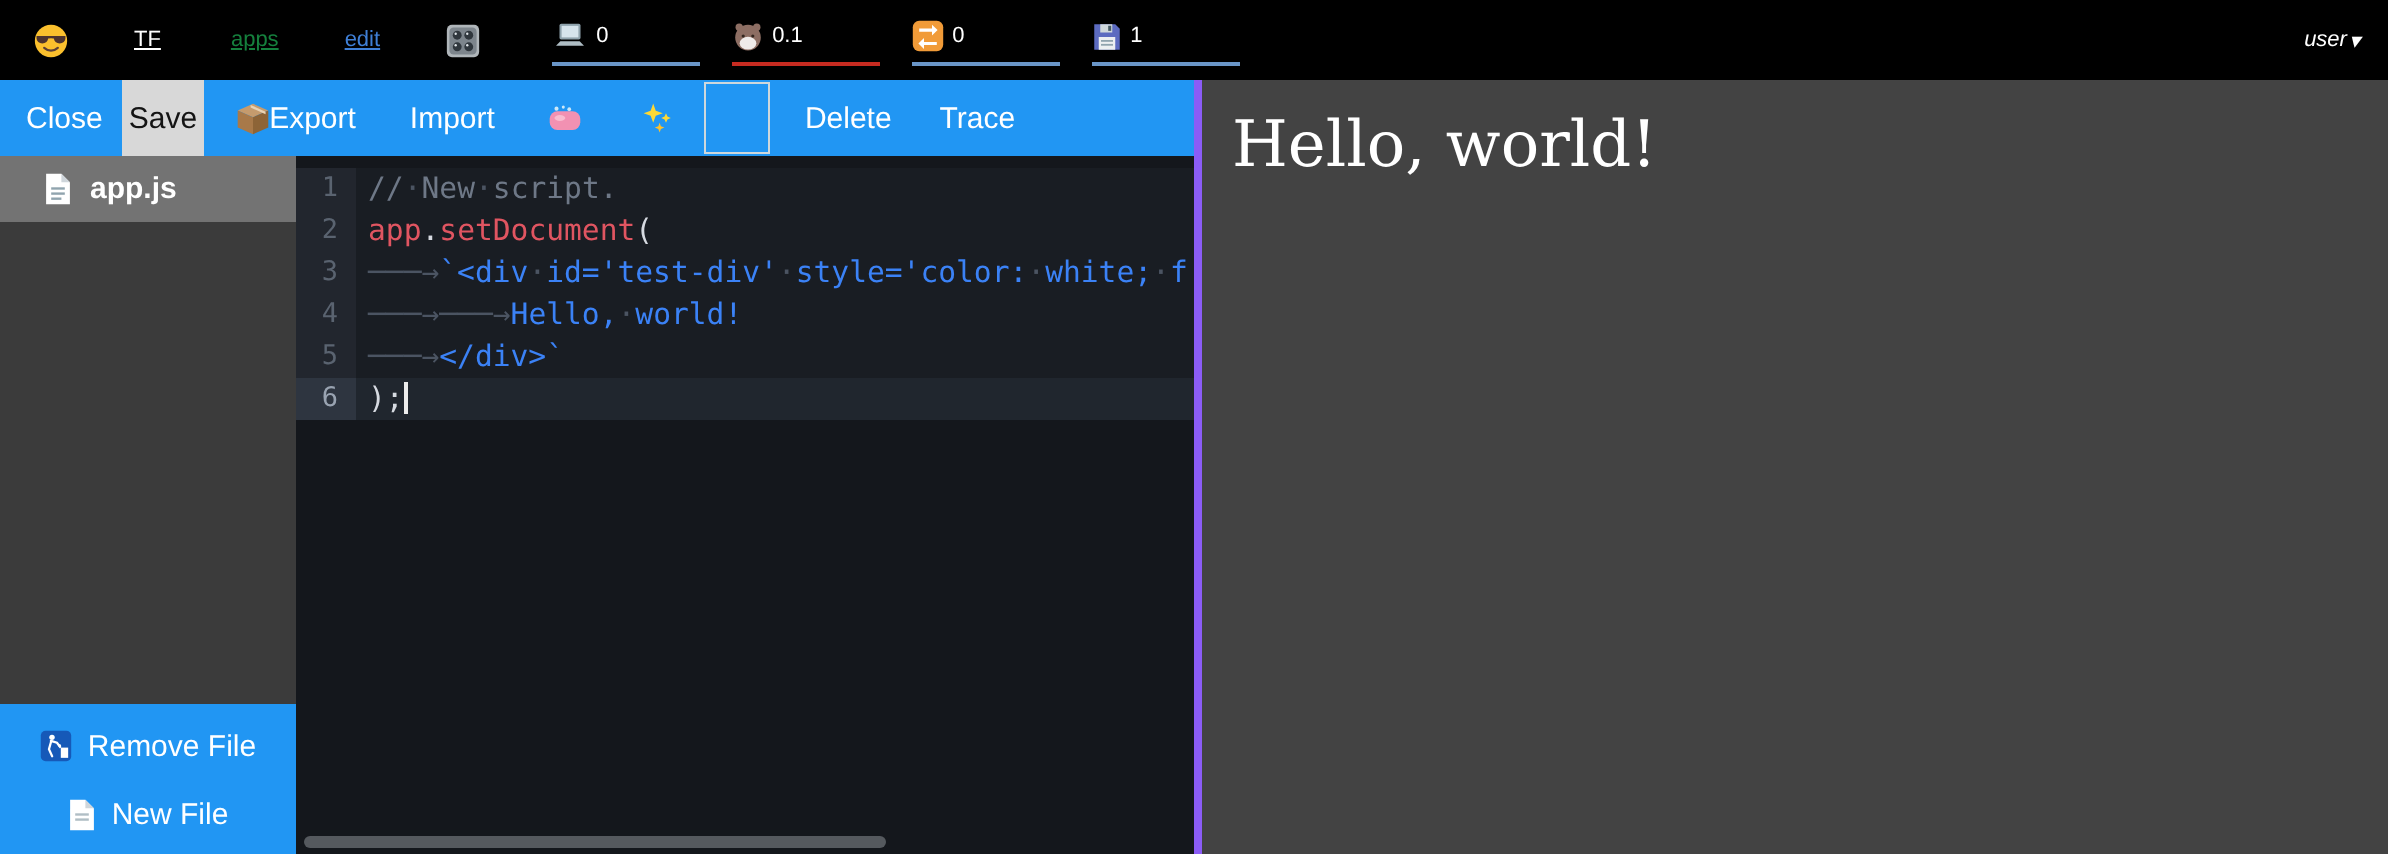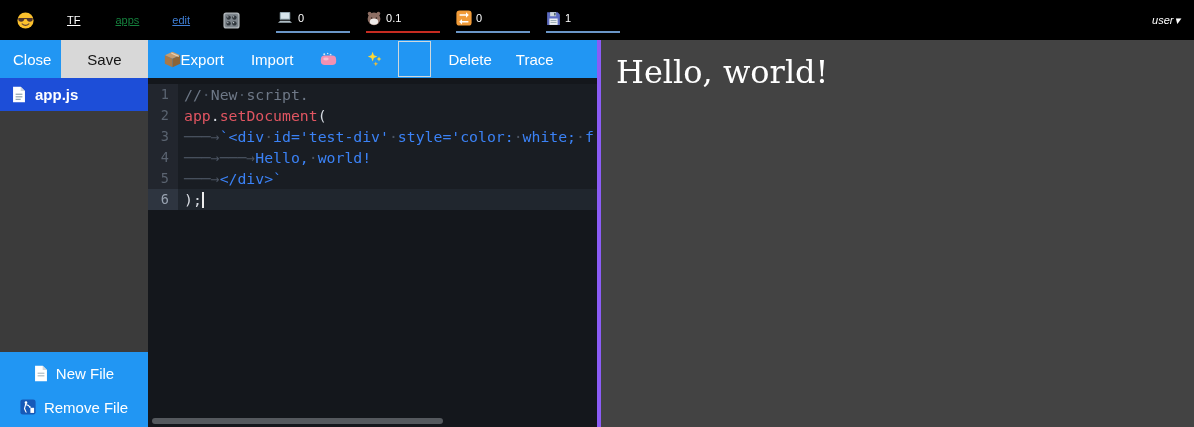--- a/index.html
+++ b/index.html
@@ -22,36 +22,36 @@
   .usermenu { margin-left:auto; margin-right:14px; display:flex; align-items:flex-start; gap:1px; cursor:pointer;font-style:italic; }
 
   
   .main { display:flex; height:387px; }
   .left { width:597px; display:flex; flex-direction:column; }
 
   
   .toolbar { height:38px; background:#2196f3; display:flex; align-items:center; color:#fff; font-size:15px; flex:0 0 38px; }
   .tbtn { cursor:pointer; }
   .tbtn.close { margin-left:13px; }
-  .save-btn { margin-left:10px; height:38px; padding:0 26px; background:#d8d8d8; color:#141414;
+  .save-btn { margin-left:10px; height:38px; padding:0 3px; background:#d8d8d8; color:#141414;
               border:none; font-size:15px; font-family:inherit; cursor:pointer; }
   .icon-btn { display:flex; align-items:center; cursor:pointer; }
   .ib-pkg { margin-left:16px; } .tbtn.export { } .tbtn.import { margin-left:27px; }
   .ib-soap { margin-left:27px; } .ib-spark { margin-left:30px; }
   .empty-box { margin-left:15px; width:33px; height:36px; border:1px solid #cfd8dc; background:transparent; cursor:pointer; }
   .tbtn.delete { margin-left:17px; } .tbtn.trace { margin-left:24px; }
 
   
   .left-body { flex:1; display:flex; background:#14171c; min-height:0; }
   .sidebar { width:148px; flex:0 0 148px; display:flex; flex-direction:column; background:#3b3b3b; }
   .sb-head { height:38px; flex:0 0 38px; background:#2196f3; color:#fff; display:flex;
              align-items:center; justify-content:center; position:relative; font-size:15px; }
   .sb-collapse { position:absolute; right:13px; top:8px; font-size:16px; cursor:pointer; }
-  .file-row { height:33px; flex:0 0 33px; background:#1d4ed8; color:#fff; font-weight:bold;
-              display:flex; align-items:center; gap:9px; padding-left:12px; font-size:15px; cursor:pointer; }
+  .file-row { height:33px; flex:0 0 33px; background:#737373; color:#fff; font-weight:bold;
+              display:flex; align-items:center; gap:9px; padding-left:22px; font-size:15px; cursor:pointer; }
   .sb-fill { flex:1; }
   .sb-actions { background:#2196f3; padding:7px 0 6px; display:flex; flex-direction:column; gap:6px; }
   .sb-action { height:28px; color:#fff; display:flex; align-items:center; justify-content:center;
                gap:8px; font-size:15px; cursor:pointer; }
 
   
   .editor { flex:1; position:relative; overflow:hidden; background:#14171c; padding-top:6px;
             font-family:"DejaVu Sans Mono", monospace; font-size:14.8px; line-height:21px; }
   .cm-line { display:flex; height:21px; white-space:pre; }
   .gut { flex:0 0 30px; width:30px; background:#22262e; color:#5a6370; text-align:right;
@@ -205,42 +205,42 @@
               <rect x="4" y="12" width="8" height="1.4" fill="#90a4ae"></rect>
               <rect x="4" y="15" width="6" height="1.4" fill="#90a4ae"></rect>
             </svg>
           </span>
           <span>app.js</span>
         </div>
         <div class="sb-fill"></div>
         <div class="sb-actions">
           <div class="sb-action">
             <span>
-              <svg viewBox="0 0 16 20" width="14" height="17">
-                <path d="M1 1 h9 l5 5 v13 h-14 z" fill="#ffffff"></path>
-                <path d="M10 1 l5 5 h-5 z" fill="#cfd6db"></path>
-                <rect x="4" y="9" width="8" height="1.4" fill="#b0bec5"></rect>
-                <rect x="4" y="12" width="8" height="1.4" fill="#b0bec5"></rect>
-              </svg>
-            </span>
-            <span>New File</span>
-          </div>
-          <div class="sb-action">
-            <span>
               <svg viewBox="0 0 20 20" width="16" height="16">
                 <rect x="0.5" y="0.5" width="19" height="19" rx="3" fill="#1659b8"></rect>
                 <circle cx="7.5" cy="4.6" r="1.7" fill="#ffffff"></circle>
                 <path d="M6.8 6.8 l3.8 1.2 2 2.6" stroke="#ffffff" stroke-width="1.4" fill="none" stroke-linecap="round"></path>
                 <path d="M7 7 l-1.4 5 2 4.4" stroke="#ffffff" stroke-width="1.4" fill="none" stroke-linecap="round"></path>
                 <rect x="13" y="11" width="4.6" height="6.4" fill="#ffffff"></rect>
                 <circle cx="12.3" cy="9.8" r="0.9" fill="#ffffff"></circle>
               </svg>
             </span>
             <span>Remove File</span>
           </div>
+          <div class="sb-action">
+            <span>
+              <svg viewBox="0 0 16 20" width="14" height="17">
+                <path d="M1 1 h9 l5 5 v13 h-14 z" fill="#ffffff"></path>
+                <path d="M10 1 l5 5 h-5 z" fill="#cfd6db"></path>
+                <rect x="4" y="9" width="8" height="1.4" fill="#b0bec5"></rect>
+                <rect x="4" y="12" width="8" height="1.4" fill="#b0bec5"></rect>
+              </svg>
+            </span>
+            <span>New File</span>
+          </div>
         </div>
       </div>
 
       <div class="editor">
         <div id="code-lines">
             <div class="cm-line"><span class="gut">1</span><span class="codecol"><span class="tk-comment">//</span><span class="tk-ws">·</span><span class="tk-comment">New</span><span class="tk-ws">·</span><span class="tk-comment">script.</span></span></div>
             <div class="cm-line"><span class="gut">2</span><span class="codecol"><span class="tk-name">app</span><span class="tk-punct">.</span><span class="tk-name">setDocument</span><span class="tk-punct">(</span></span></div>
             <div class="cm-line"><span class="gut">3</span><span class="codecol"><span class="tk-tab">───→</span><span class="tk-string">`&lt;div</span><span class="tk-ws">·</span><span class="tk-string">id='test-div'</span><span class="tk-ws">·</span><span class="tk-string">style='color:</span><span class="tk-ws">·</span><span class="tk-string">white;</span><span class="tk-ws">·</span><span class="tk-string">f</span></span></div>
             <div class="cm-line"><span class="gut">4</span><span class="codecol"><span class="tk-tab">───→</span><span class="tk-tab">───→</span><span class="tk-string">Hello,</span><span class="tk-ws">·</span><span class="tk-string">world!</span></span></div>
             <div class="cm-line"><span class="gut">5</span><span class="codecol"><span class="tk-tab">───→</span><span class="tk-string">&lt;/div&gt;`</span></span></div>

